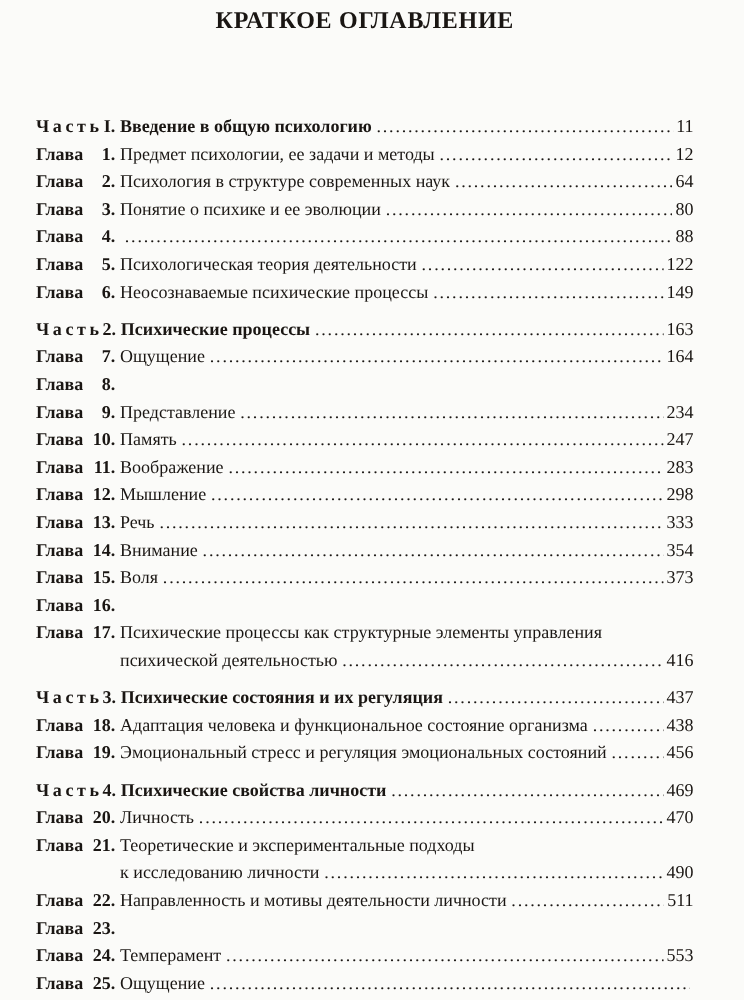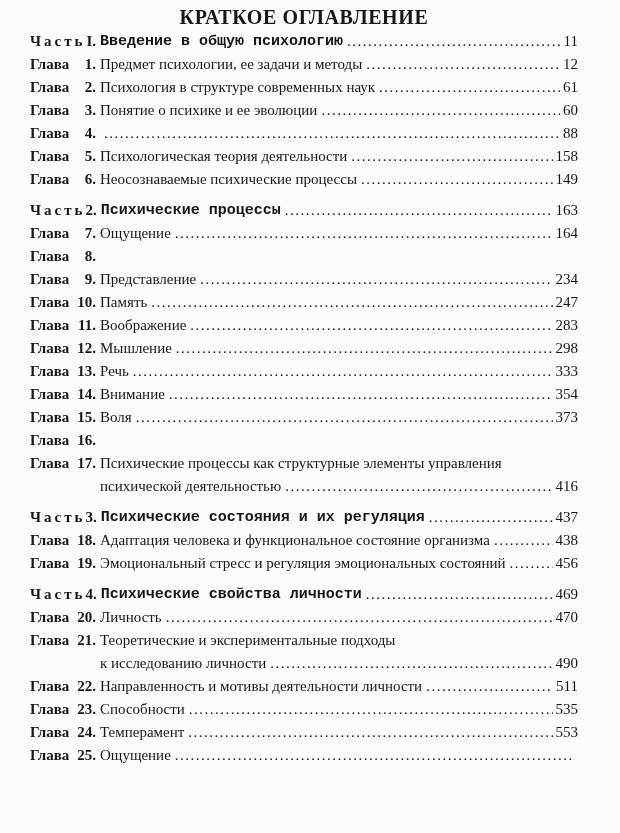--- a/index.html
+++ b/index.html
@@ -17,37 +17,38 @@
     overflow: hidden;
   }
   .page-title {
     text-align: center;
     font-size: 20px;
     font-weight: bold;
     letter-spacing: 0.6px;
     line-height: 26px;
   }
   .toc {
+    margin-top: 65px;
   }
   .row {
     display: flex;
     font-size: 15px;
     line-height: 23px;
   }
   .row.gap { margin-top: 8px; }
   .col-label {
     flex: 0 0 66px;
     margin-right: 4px;
     display: flex;
     justify-content: space-between;
     font-weight: bold;
     white-space: nowrap;
   }
   .row.part .word { letter-spacing: 3px; }
-  .row.part .txt { font-weight: bold; font-family: Liberation Mono, monospace; }
+  .row.part .txt { font-weight: bold; }
   .body { flex: 1 1 auto; min-width: 0; }
   .tline { display: flex; line-height: 23px; }
   .txt { flex: 0 0 auto; white-space: nowrap; }
   .dots {
     flex: 1 1 auto;
     overflow: hidden;
     white-space: nowrap;
     margin: 0 3px 0 4px;
     min-width: 8px;
   }
@@ -95,34 +96,34 @@
       </div>
       <div class="row chapter">
         <span class="col-label">
           <span class="word">Глава</span>
           <span class="num">2.</span>
         </span>
         <div class="body">
           <div class="tline">
             <span class="txt">Психология в структуре современных наук</span>
             <span class="dots"></span>
-            <span class="pagenum">61</span>
+            <span class="pagenum">64</span>
           </div>
         </div>
       </div>
       <div class="row chapter">
         <span class="col-label">
           <span class="word">Глава</span>
           <span class="num">3.</span>
         </span>
         <div class="body">
           <div class="tline">
             <span class="txt">Понятие о психике и ее эволюции</span>
             <span class="dots"></span>
-            <span class="pagenum">60</span>
+            <span class="pagenum">80</span>
           </div>
         </div>
       </div>
       <div class="row chapter">
         <span class="col-label">
           <span class="word">Глава</span>
           <span class="num">4.</span>
         </span>
         <div class="body">
           <div class="tline">
@@ -133,21 +134,21 @@
       </div>
       <div class="row chapter">
         <span class="col-label">
           <span class="word">Глава</span>
           <span class="num">5.</span>
         </span>
         <div class="body">
           <div class="tline">
             <span class="txt">Психологическая теория деятельности</span>
             <span class="dots"></span>
-            <span class="pagenum">158</span>
+            <span class="pagenum">122</span>
           </div>
         </div>
       </div>
       <div class="row chapter">
         <span class="col-label">
           <span class="word">Глава</span>
           <span class="num">6.</span>
         </span>
         <div class="body">
           <div class="tline">
@@ -394,27 +395,20 @@
             <span class="dots"></span>
             <span class="pagenum">511</span>
           </div>
         </div>
       </div>
       <div class="row chapter">
         <span class="col-label">
           <span class="word">Глава</span>
           <span class="num">23.</span>
         </span>
-        <div class="body">
-          <div class="tline">
-            <span class="txt">Способности</span>
-            <span class="dots"></span>
-            <span class="pagenum">535</span>
-          </div>
-        </div>
       </div>
       <div class="row chapter">
         <span class="col-label">
           <span class="word">Глава</span>
           <span class="num">24.</span>
         </span>
         <div class="body">
           <div class="tline">
             <span class="txt">Темперамент</span>
             <span class="dots"></span>

